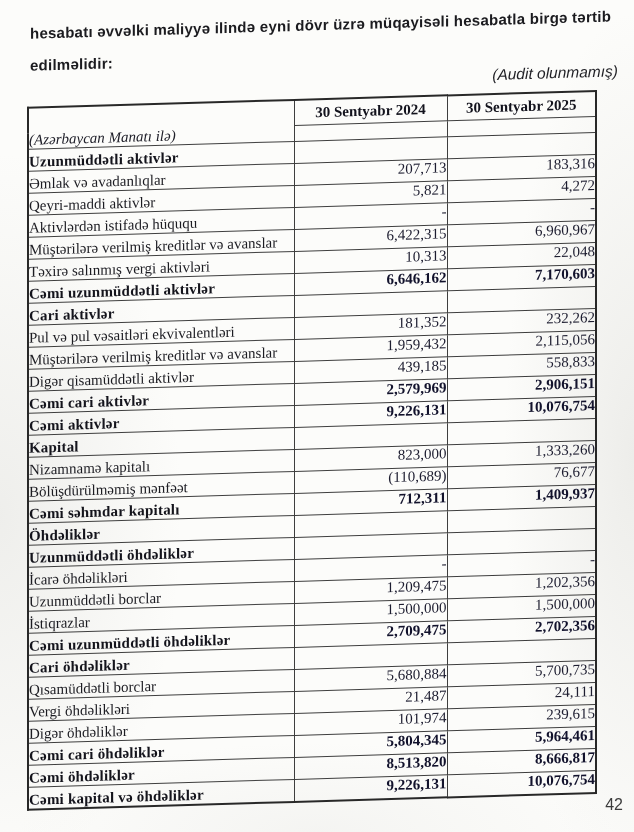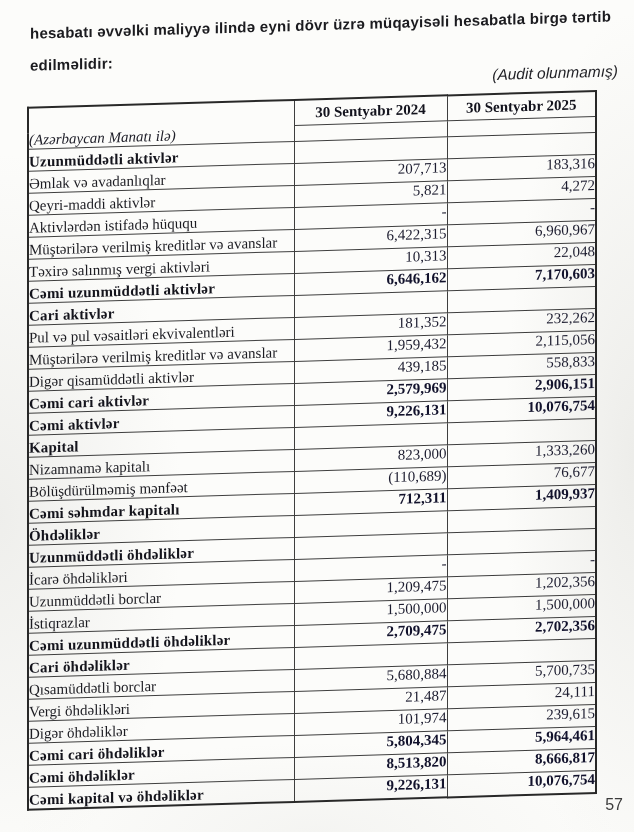--- a/index.html
+++ b/index.html
@@ -244,14 +244,14 @@
   </tr>
           <tr class="total">
     <td class="lbl">Cəmi kapital və öhdəliklər</td>
     <td class="num">9,226,131</td>
     <td class="num">10,076,754</td>
   </tr>
         </tbody>
     </table>
 
   </div>
-  <div class="pageno">57</div>
+  <div class="pageno">42</div>
 </div>
 
 </body></html>

